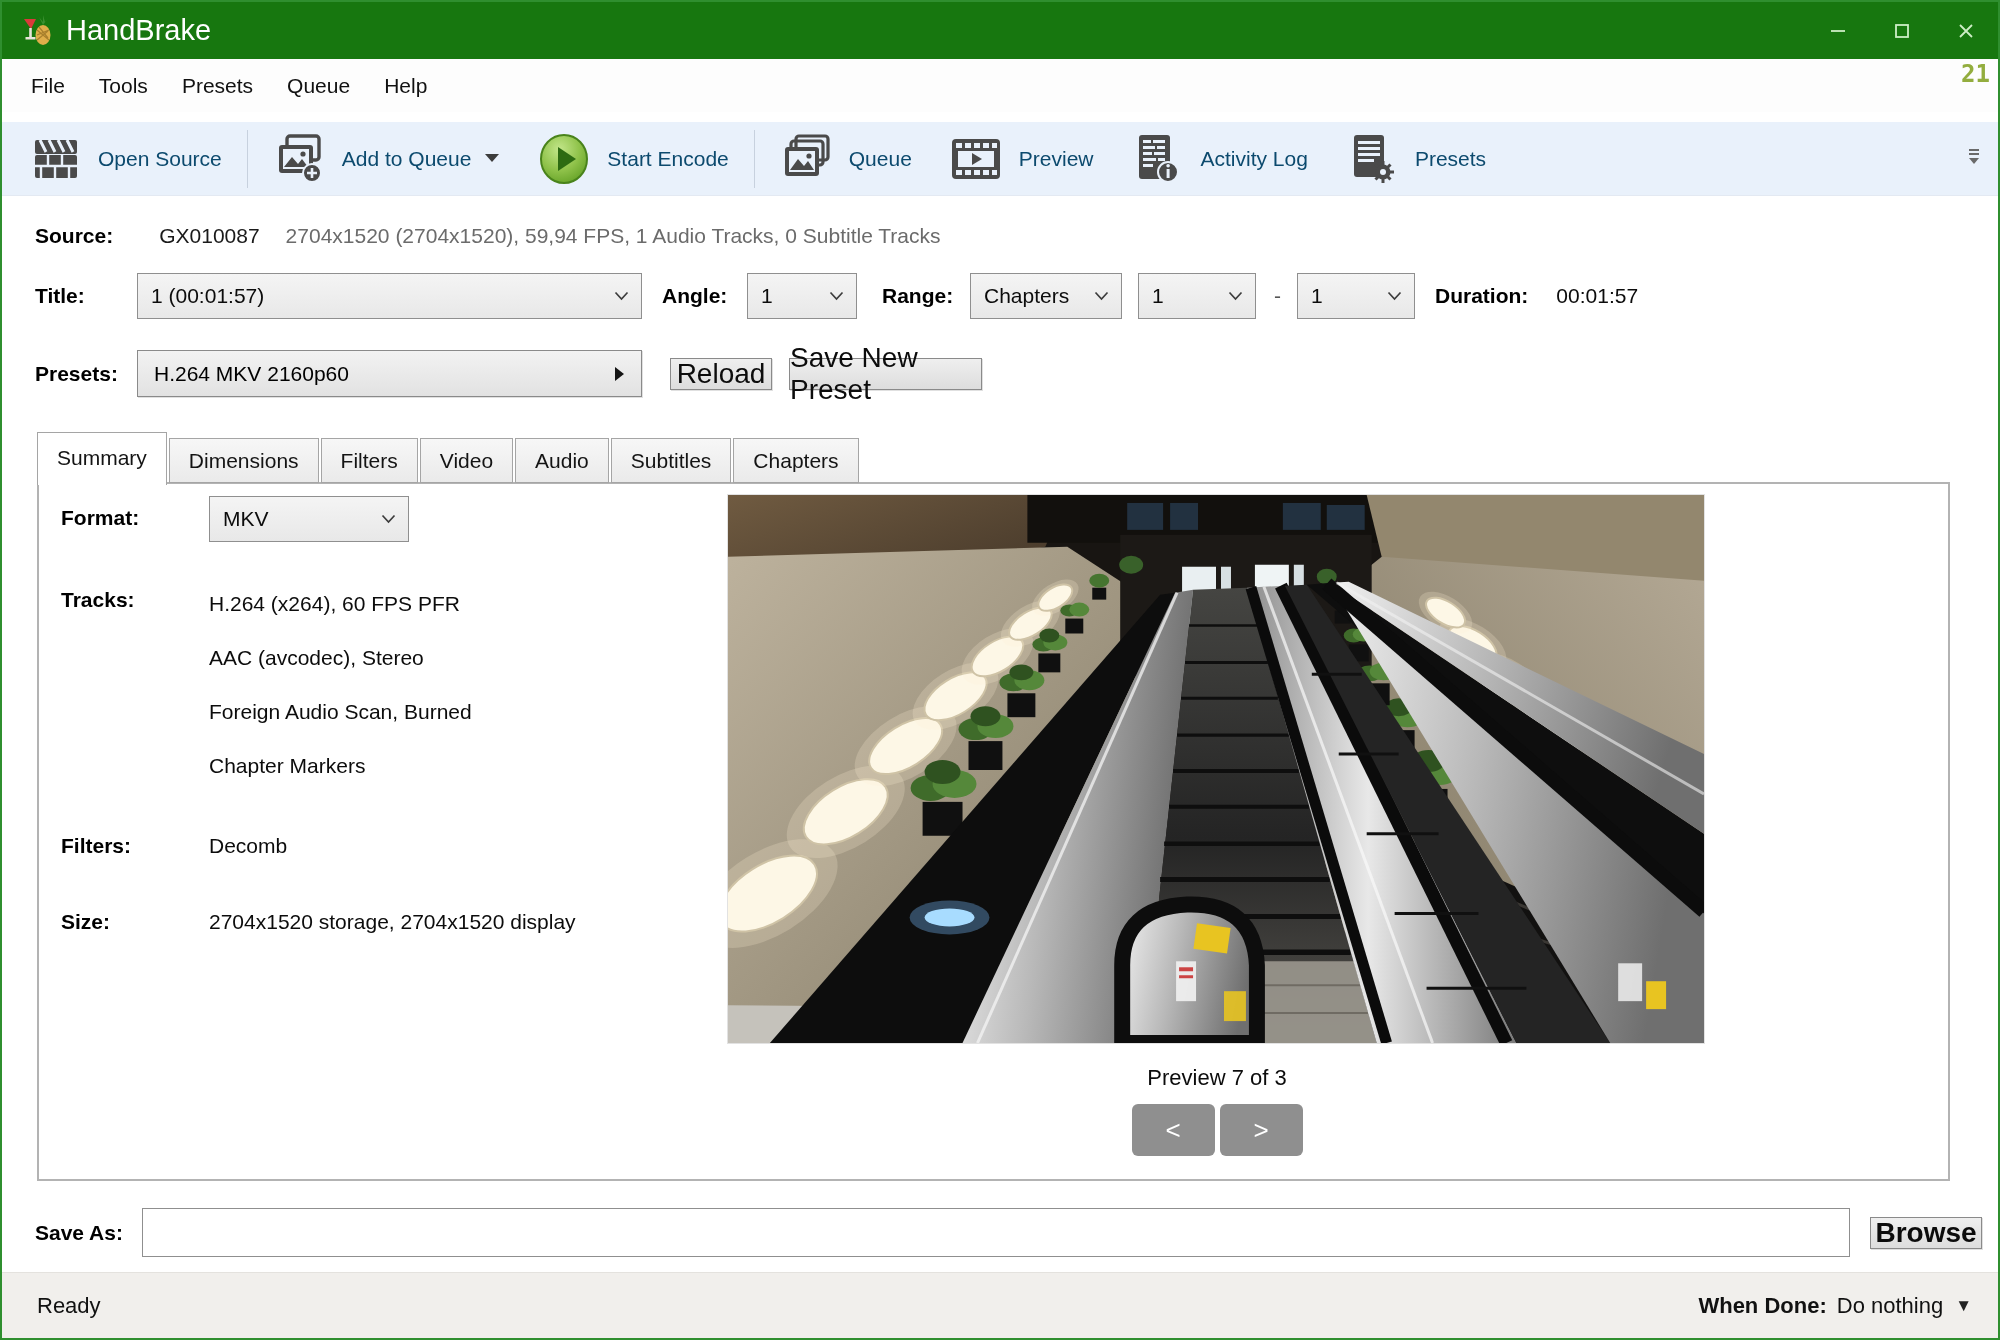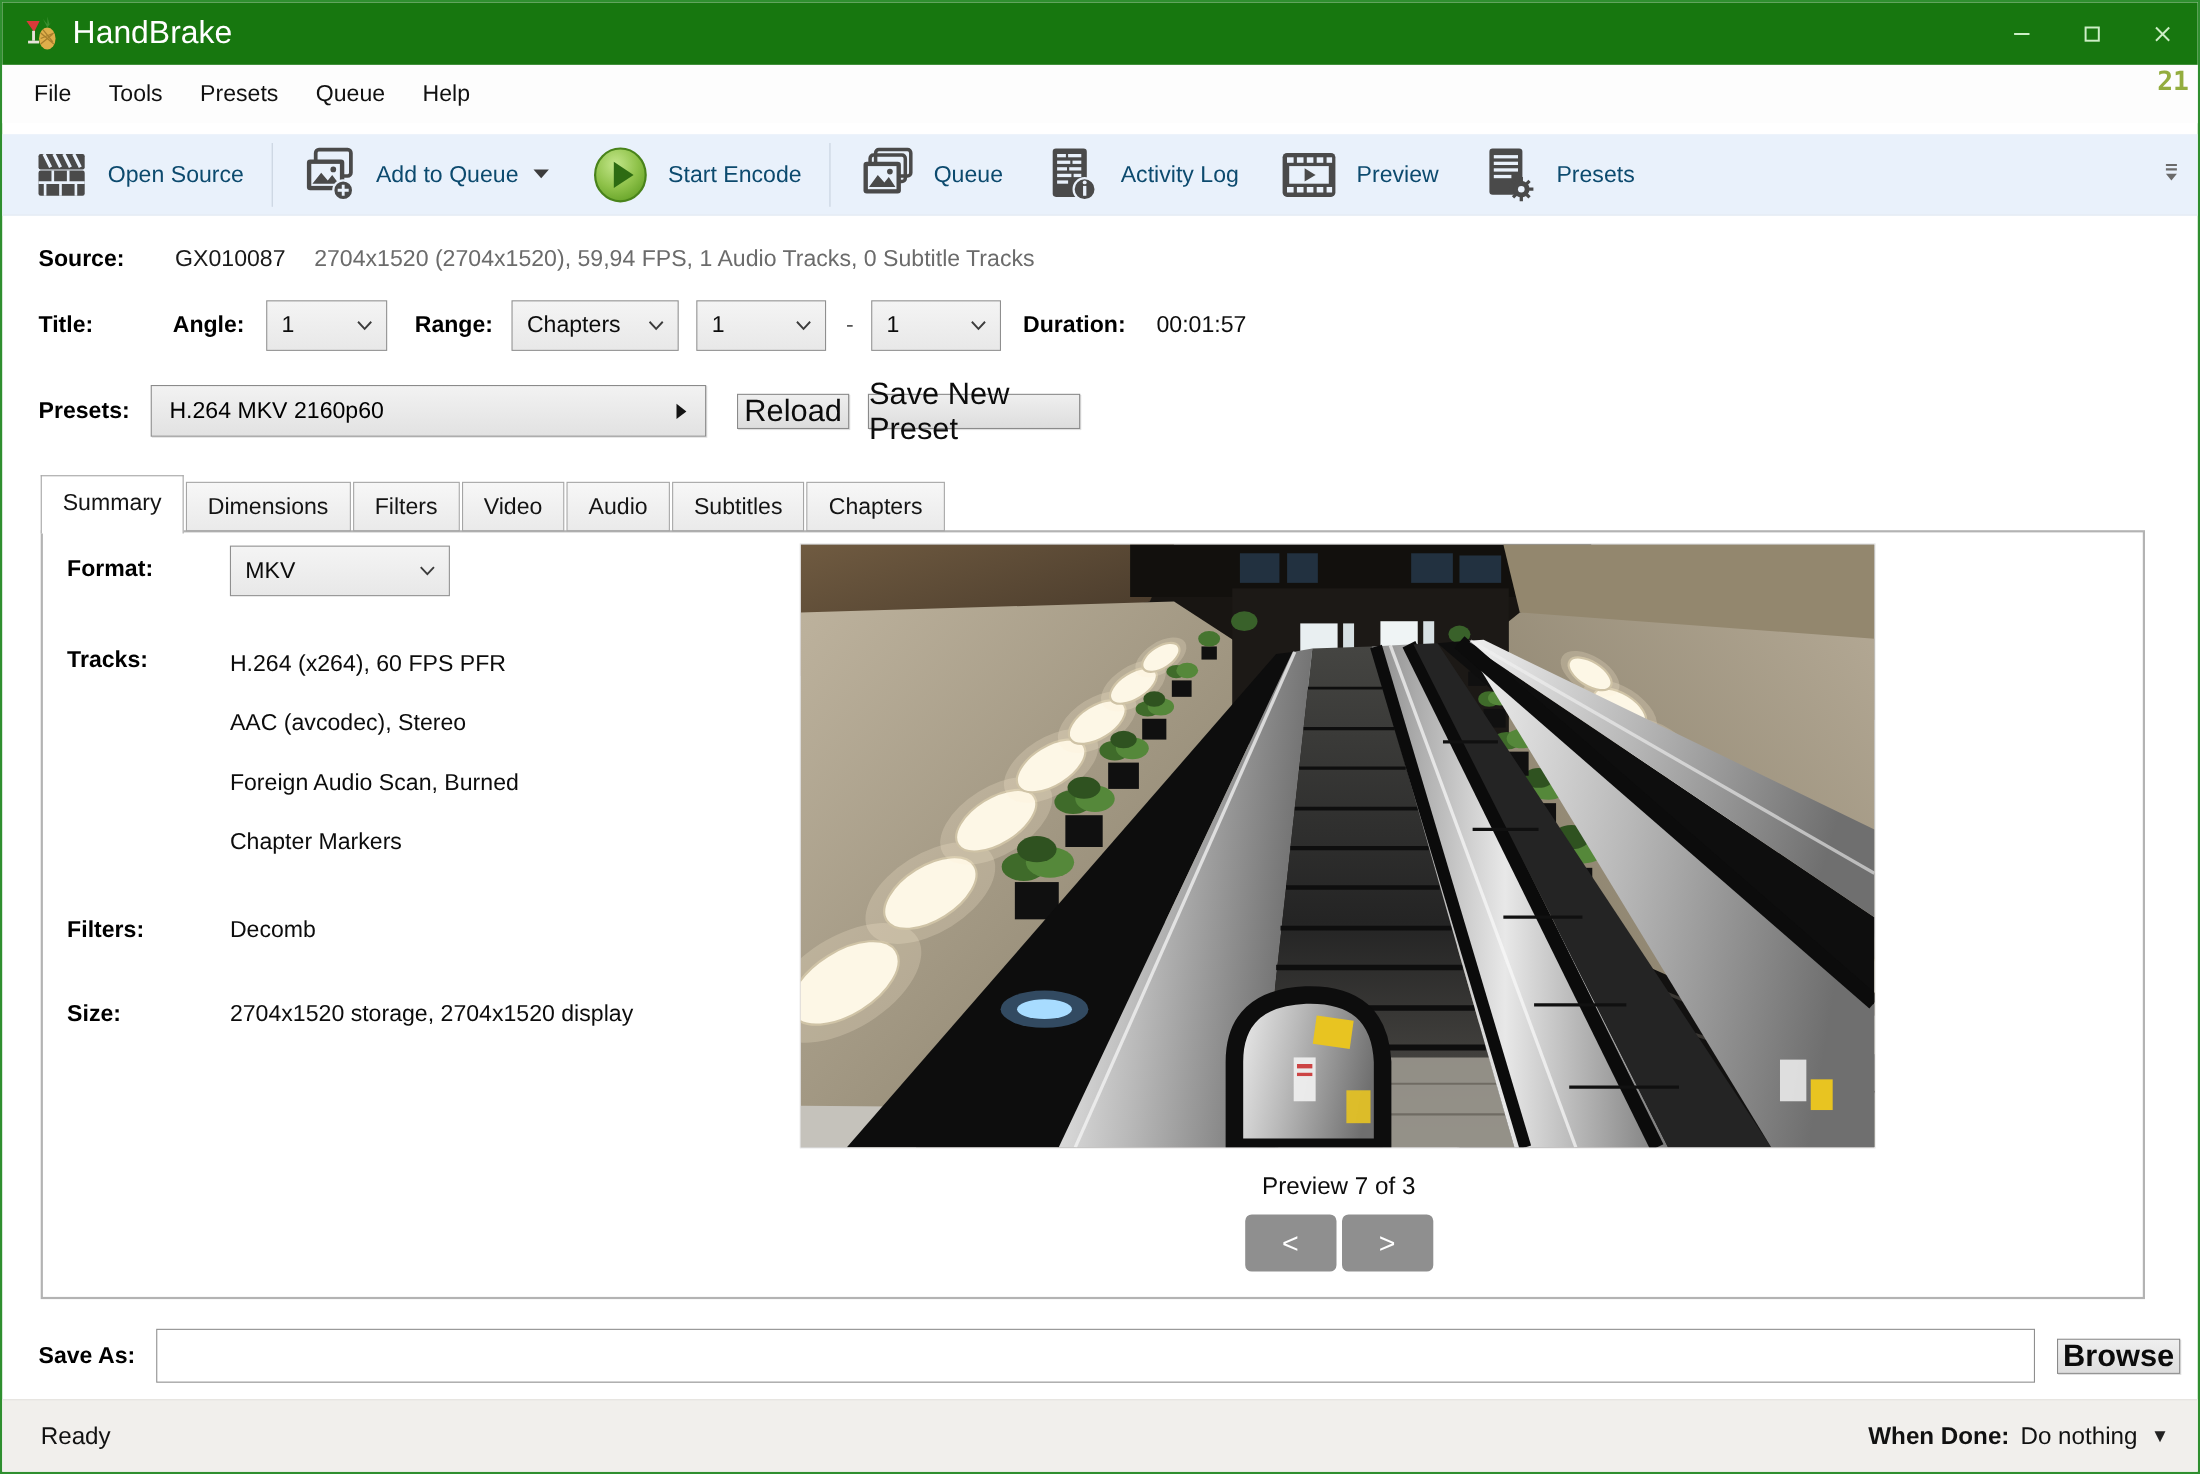--- a/index.html
+++ b/index.html
@@ -177,41 +177,20 @@
     <div class="tbtn">
       <svg width="52" height="52" viewBox="0 0 52 52">
         <rect x="16" y="3" width="32" height="24" rx="3" fill="none" stroke="#4a4a4a" stroke-width="3.2"></rect>
         <rect x="11" y="8" width="32" height="24" rx="3" fill="none" stroke="#4a4a4a" stroke-width="3.2"></rect>
         <rect x="5" y="14" width="34" height="29" rx="3" fill="#4a4a4a"></rect>
         <rect x="9" y="18" width="26" height="21" fill="#e9f1fb"></rect>
         <path d="M10 37 L18 26 L24 33 L28 28 L34 37 Z" fill="#4a4a4a"></path>
         <circle cx="29" cy="23" r="2.6" fill="#4a4a4a"></circle>
       </svg>
       <span>Queue</span>
-    </div>
-
-    <div class="tbtn">
-      <svg width="52" height="52" viewBox="0 0 52 52">
-        <rect x="7" y="2" width="31" height="44" rx="3" fill="#4a4a4a"></rect>
-        <g fill="#e9f1fb">
-          <rect x="11" y="7" width="8" height="3"></rect>
-            <rect x="21" y="7" width="12" height="3"></rect>
-          <rect x="11" y="13" width="12" height="3"></rect>
-            <rect x="25" y="13" width="8" height="3"></rect>
-          <rect x="11" y="19" width="9" height="3"></rect>
-            <rect x="22" y="19" width="11" height="3"></rect>
-          <rect x="11" y="25" width="13" height="3"></rect>
-            <rect x="26" y="25" width="7" height="3"></rect>
-          <rect x="11" y="31" width="10" height="3"></rect>
-        </g>
-        <circle cx="36" cy="39" r="10" fill="#4a4a4a" stroke="#e9f1fb" stroke-width="2"></circle>
-        <rect x="34.6" y="36" width="3" height="9" fill="#e9f1fb"></rect>
-        <circle cx="36.1" cy="32.8" r="1.8" fill="#e9f1fb"></circle>
-      </svg>
-      <span>Activity Log</span>
     </div>
 
     <div class="tbtn">
       <svg width="52" height="44" viewBox="0 0 52 44">
         <rect x="2" y="2" width="48" height="40" rx="4" fill="#4a4a4a"></rect>
         <g fill="#e9f1fb">
           <rect x="6" y="6" width="6" height="5"></rect>
             <rect x="15" y="6" width="6" height="5"></rect>
             <rect x="24" y="6" width="6" height="5"></rect>
             <rect x="33" y="6" width="6" height="5"></rect>
@@ -223,20 +202,41 @@
             <rect x="42" y="33" width="5" height="5"></rect>
           <rect x="8" y="14" width="36" height="16"></rect>
         </g>
         <path d="M22 16 L22 28 L32 22 Z" fill="#4a4a4a"></path>
       </svg>
       <span>Preview</span>
     </div>
 
     <div class="tbtn">
       <svg width="52" height="52" viewBox="0 0 52 52">
+        <rect x="7" y="2" width="31" height="44" rx="3" fill="#4a4a4a"></rect>
+        <g fill="#e9f1fb">
+          <rect x="11" y="7" width="8" height="3"></rect>
+            <rect x="21" y="7" width="12" height="3"></rect>
+          <rect x="11" y="13" width="12" height="3"></rect>
+            <rect x="25" y="13" width="8" height="3"></rect>
+          <rect x="11" y="19" width="9" height="3"></rect>
+            <rect x="22" y="19" width="11" height="3"></rect>
+          <rect x="11" y="25" width="13" height="3"></rect>
+            <rect x="26" y="25" width="7" height="3"></rect>
+          <rect x="11" y="31" width="10" height="3"></rect>
+        </g>
+        <circle cx="36" cy="39" r="10" fill="#4a4a4a" stroke="#e9f1fb" stroke-width="2"></circle>
+        <rect x="34.6" y="36" width="3" height="9" fill="#e9f1fb"></rect>
+        <circle cx="36.1" cy="32.8" r="1.8" fill="#e9f1fb"></circle>
+      </svg>
+      <span>Activity Log</span>
+    </div>
+
+    <div class="tbtn">
+      <svg width="52" height="52" viewBox="0 0 52 52">
         <rect x="8" y="2" width="30" height="42" rx="3" fill="#4a4a4a"></rect>
         <g fill="#e9f1fb">
           <rect x="12" y="8" width="22" height="3"></rect>
           <rect x="12" y="14" width="22" height="3"></rect>
           <rect x="12" y="20" width="22" height="3"></rect>
           <rect x="12" y="26" width="16" height="3"></rect>
         </g>
         <g stroke="#4a4a4a" stroke-width="3">
           <line x1="37" y1="28" x2="37" y2="50"></line>
             <line x1="26" y1="39" x2="48" y2="39"></line>
@@ -257,20 +257,26 @@
   </div>
 
   <div class="source-row">
     <span class="label-b">Source:</span>
     <span class="source-name">GX010087</span>
     <span class="source-details">2704x1520 (2704x1520), 59,94 FPS, 1 Audio Tracks, 0 Subtitle Tracks</span>
   </div>
 
   <div class="title-row">
     <span class="label-b lbl-title">Title:</span>
+    <div class="combo cmb-title">
+      <span>1 (00:01:57)</span>
+      <svg width="15" height="10" viewBox="0 0 15 10">
+          <path d="M1.5 1.5 L7.5 8 L13.5 1.5" fill="none" stroke="#3c3c3c" stroke-width="1.7"></path>
+        </svg>
+    </div>
     <span class="label-b lbl-angle">Angle:</span>
     <div class="combo cmb-angle">
       <span>1</span>
       <svg width="15" height="10" viewBox="0 0 15 10">
           <path d="M1.5 1.5 L7.5 8 L13.5 1.5" fill="none" stroke="#3c3c3c" stroke-width="1.7"></path>
         </svg>
     </div>
     <span class="label-b lbl-range">Range:</span>
     <div class="combo cmb-rtype">
       <span>Chapters</span>

